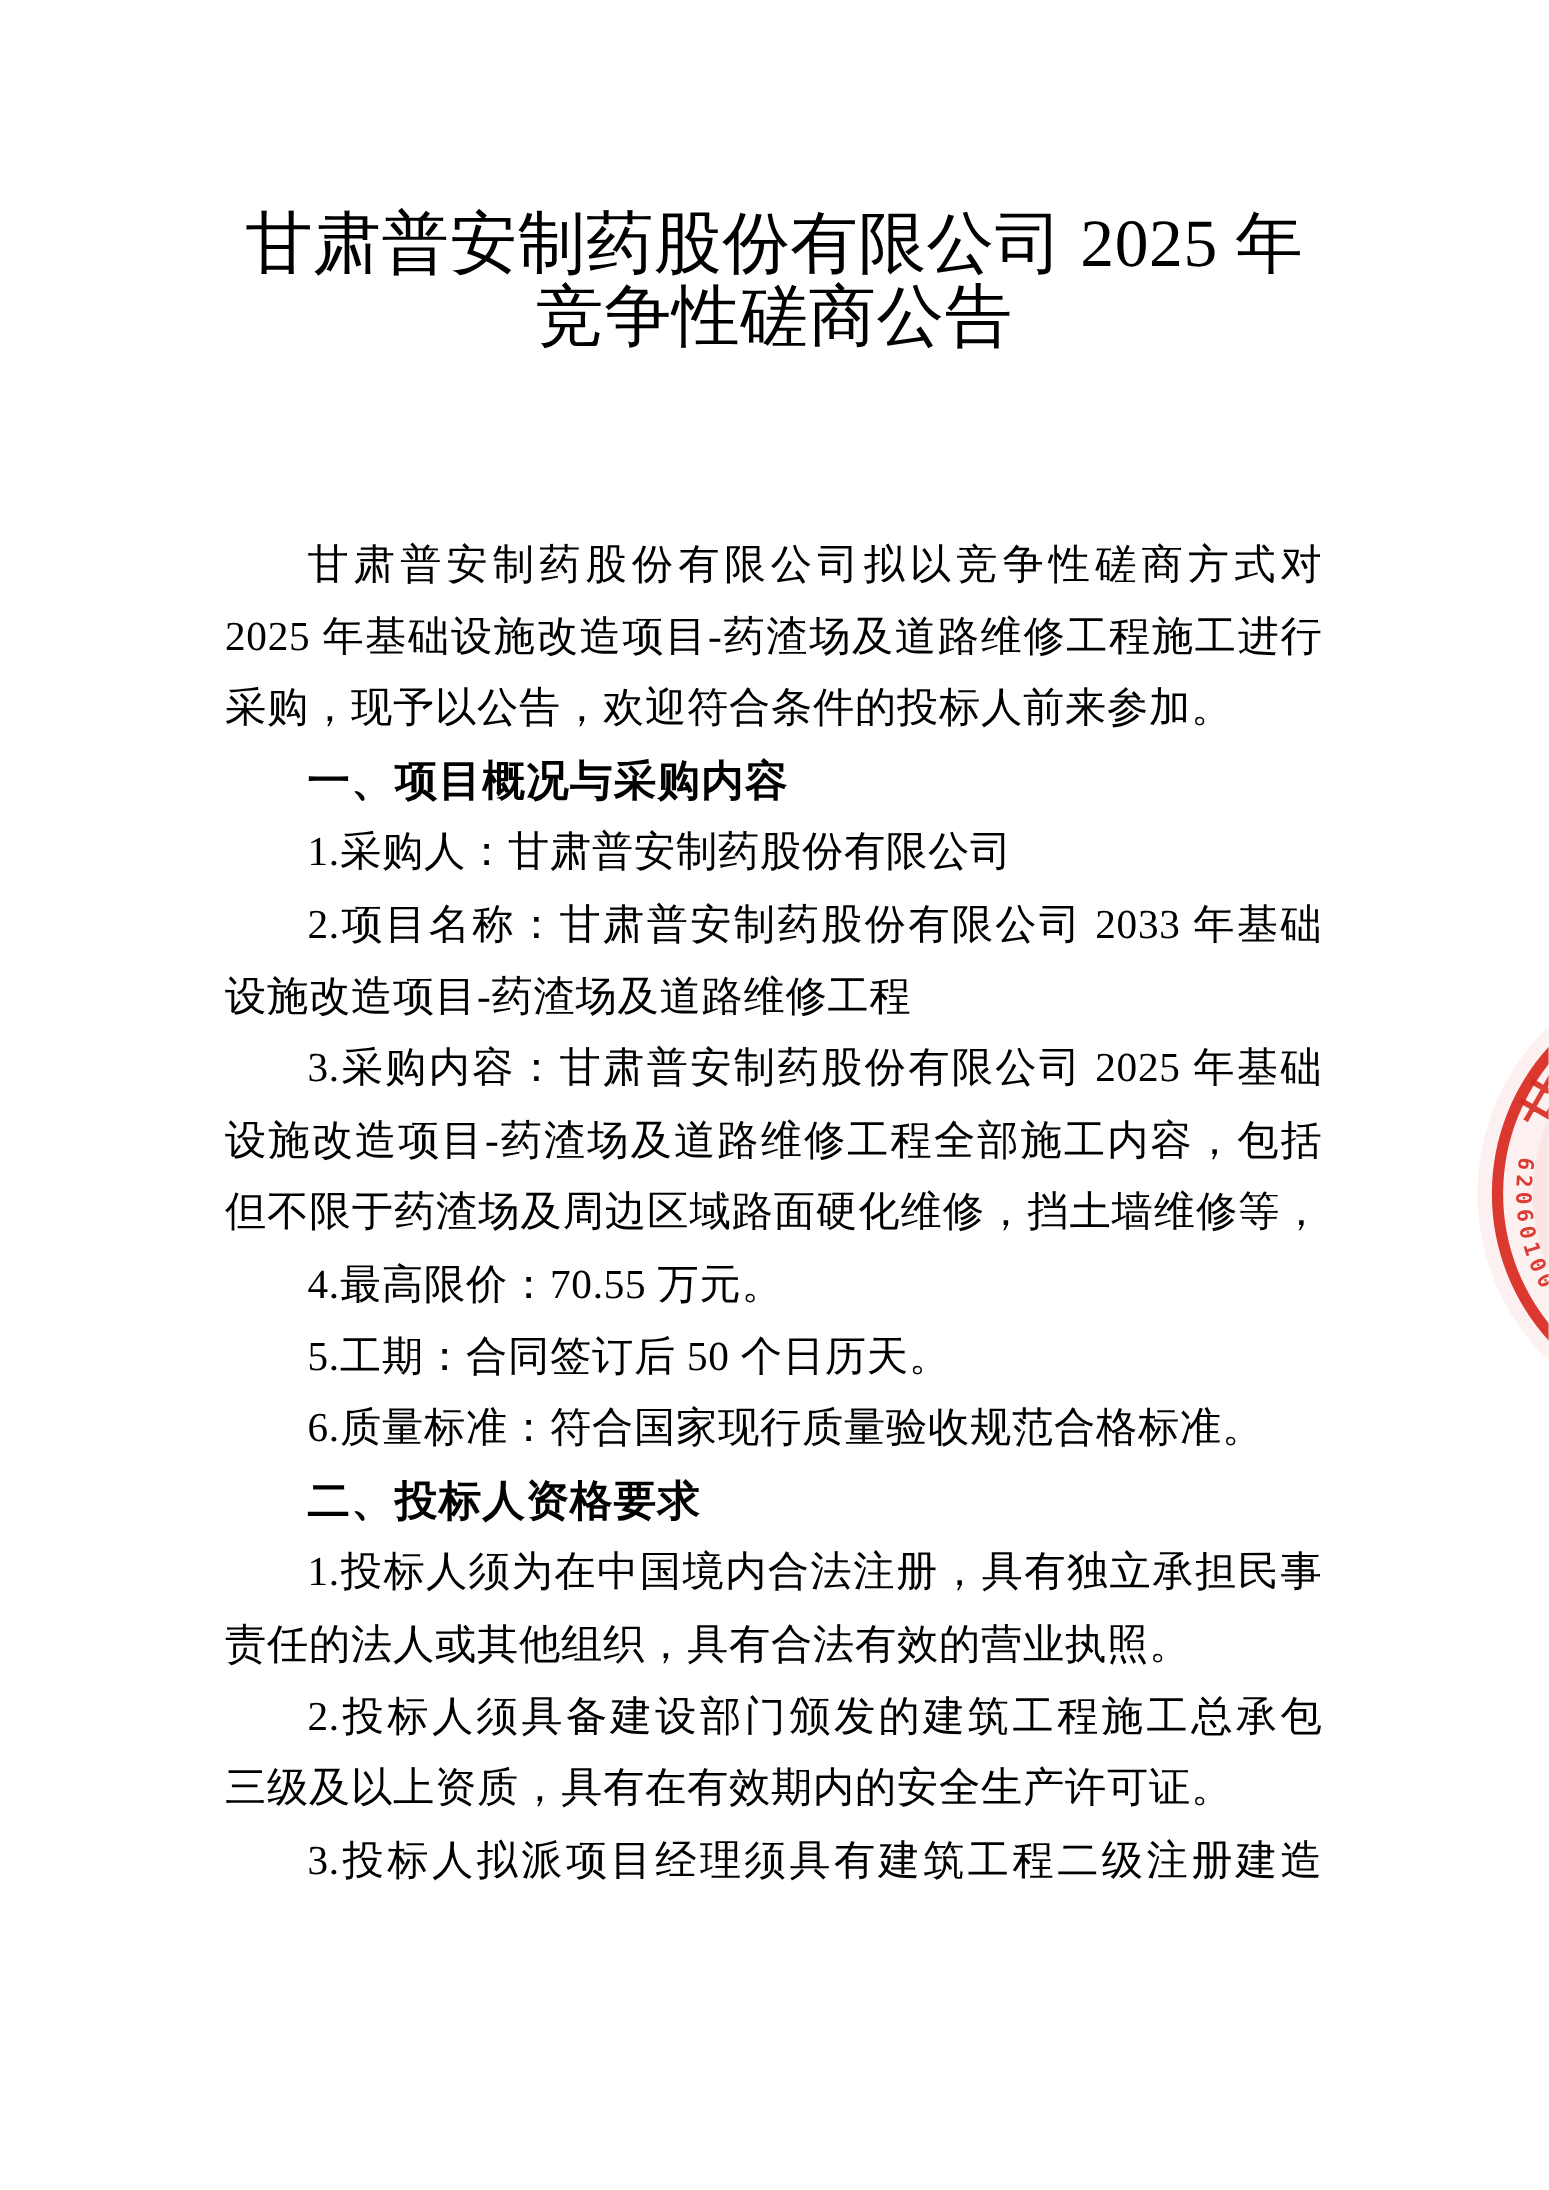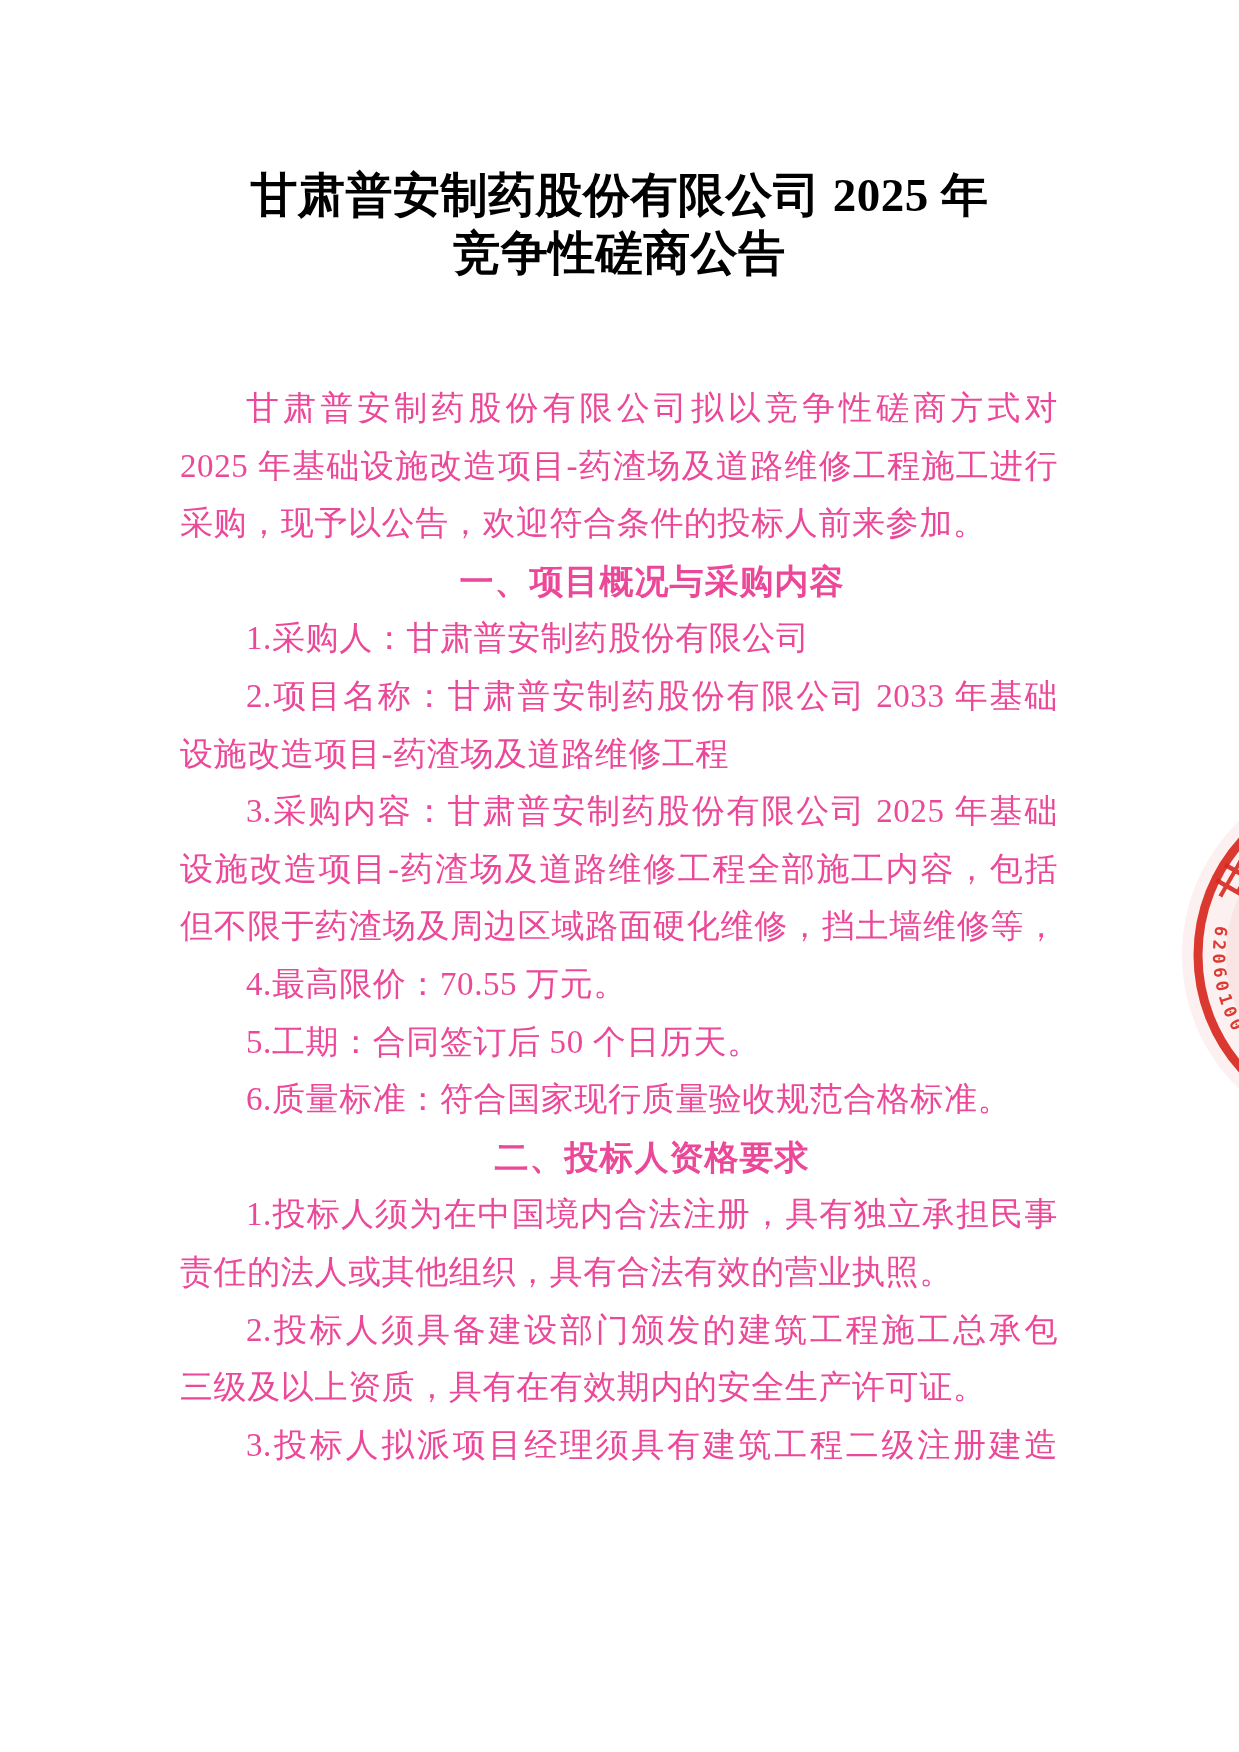--- a/index.html
+++ b/index.html
@@ -14,55 +14,54 @@
     color: #000000;
   }
   
   .title-block {
     position: absolute;
     top: 166px;
     left: 0;
     width: 1239px;
     text-align: center;
     font-family: "Liberation Serif", "DejaVu Serif", serif;
-    font-weight: 700;
-    font-size: 47px;
+    font-weight: 400;
+    font-size: 54px;
     line-height: 58px;
     letter-spacing: 0.5px;
     color: #000;
   }
   
   .body-block {
     position: absolute;
-    top: 380px;
+    top: 424px;
     left: 180px;
     width: 878px;
     font-size: 33px;
     line-height: 57.6px;
     letter-spacing: 0.6px;
-    color: #ec4899;
+    color: #000000;
   }
   .ln {
     height: 57.6px;
     white-space: nowrap;
     overflow: visible;
   }
   .ln.jst {
     white-space: normal;
     text-align: justify;
     text-align-last: justify;
     text-justify: inter-character;
   }
   .ln.ind { padding-left: 66px; }
   .ln.hd {
     font-family: "Liberation Sans", "DejaVu Sans", sans-serif;
     font-weight: 700;
     font-size: 34px;
     letter-spacing: 1px;
-    text-align: center;
   }
   
   .seal {
     position: absolute;
     left: 1168px;
     top: 755px;
     width: 400px;
     height: 400px;
     pointer-events: none;
   }

